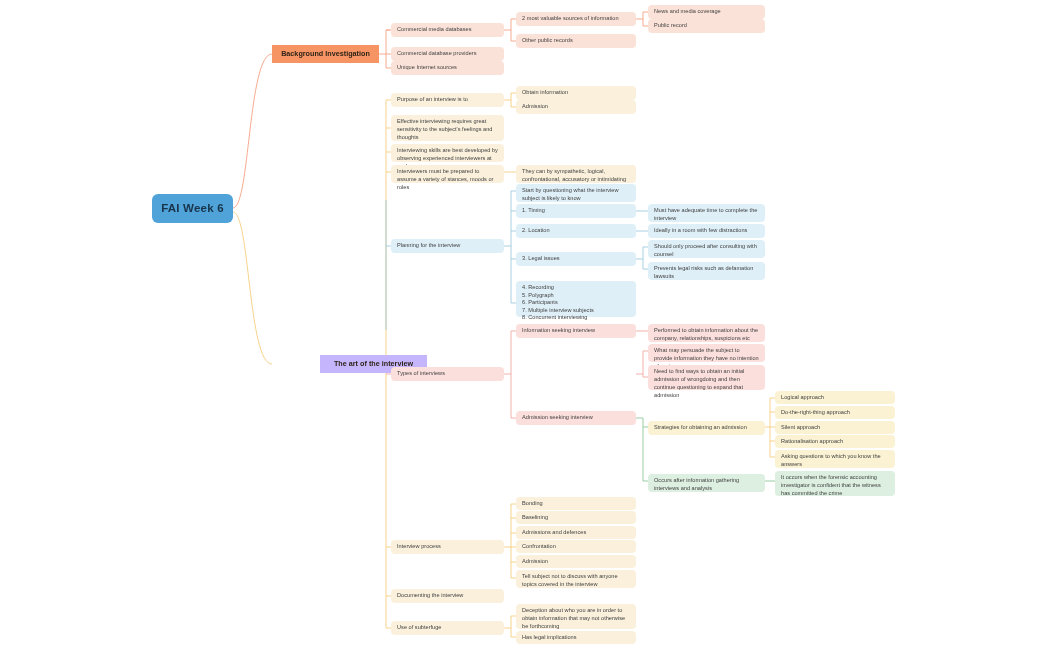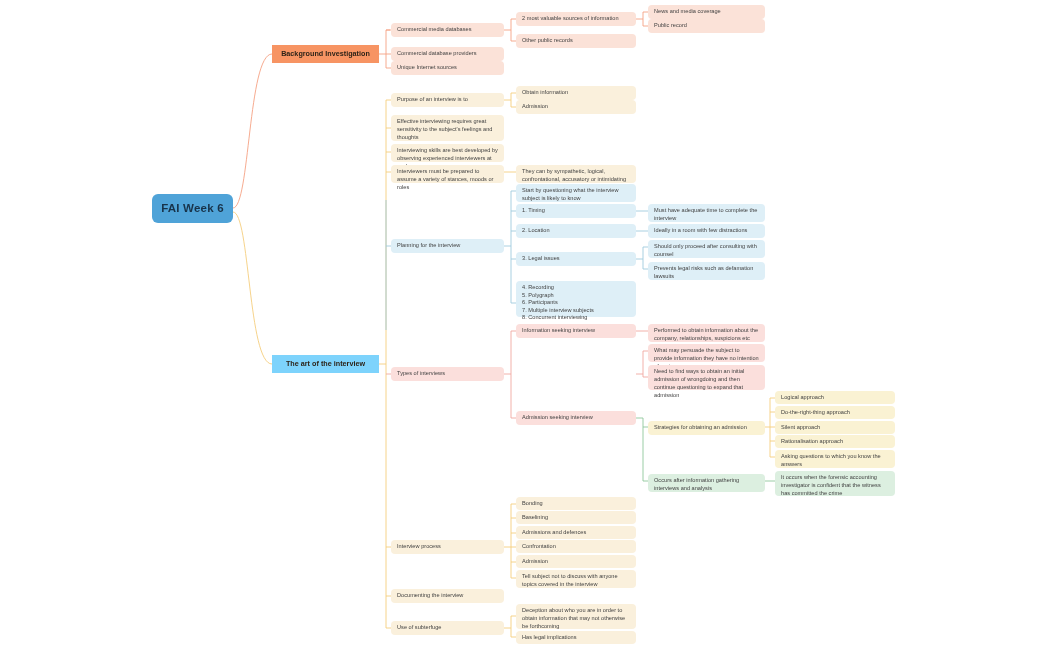--- a/index.html
+++ b/index.html
@@ -45,21 +45,21 @@
     border-radius: 0;
     font-size: 7.2px;
     font-weight: bold;
     color: #2d2318;
     justify-content: center;
     padding: 4px 8px;
   }
   .c-orange   { background: #FBE2D8; }
   .c-orange-s { background: #F79463; }
   .c-yellow   { background: #FAF0DC; }
-  .c-yellow-s { background: #7dd3fc; }
+  .c-yellow-s { background: #c4b5fd; margin-left: 48px; }
   .c-yellow2  { background: #FAF2D3; }
   .c-blue     { background: #DEEFF7; }
   .c-pink     { background: #FBDFDC; }
   .c-green    { background: #DCEFE0; }
   .top-left { align-items: flex-start; }
 </style>
 </head>
 <body>
 
 <div id="canvas">

